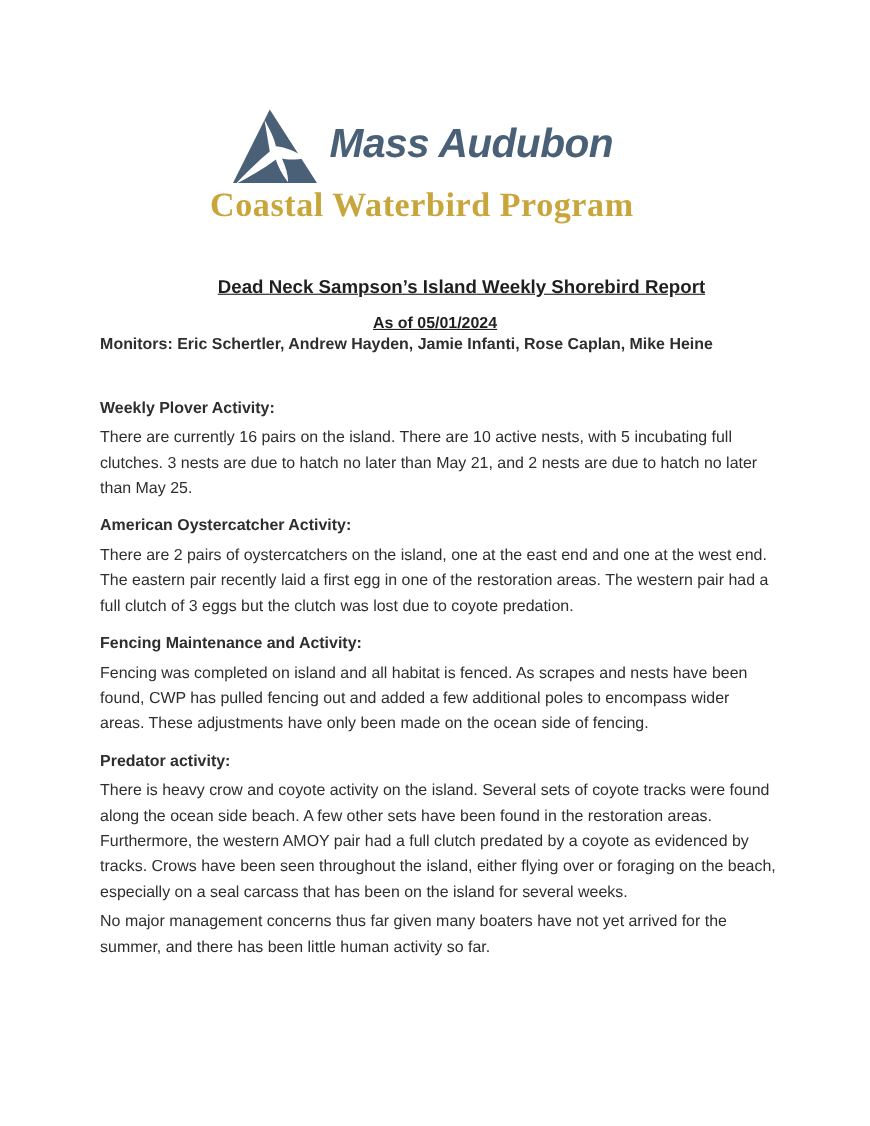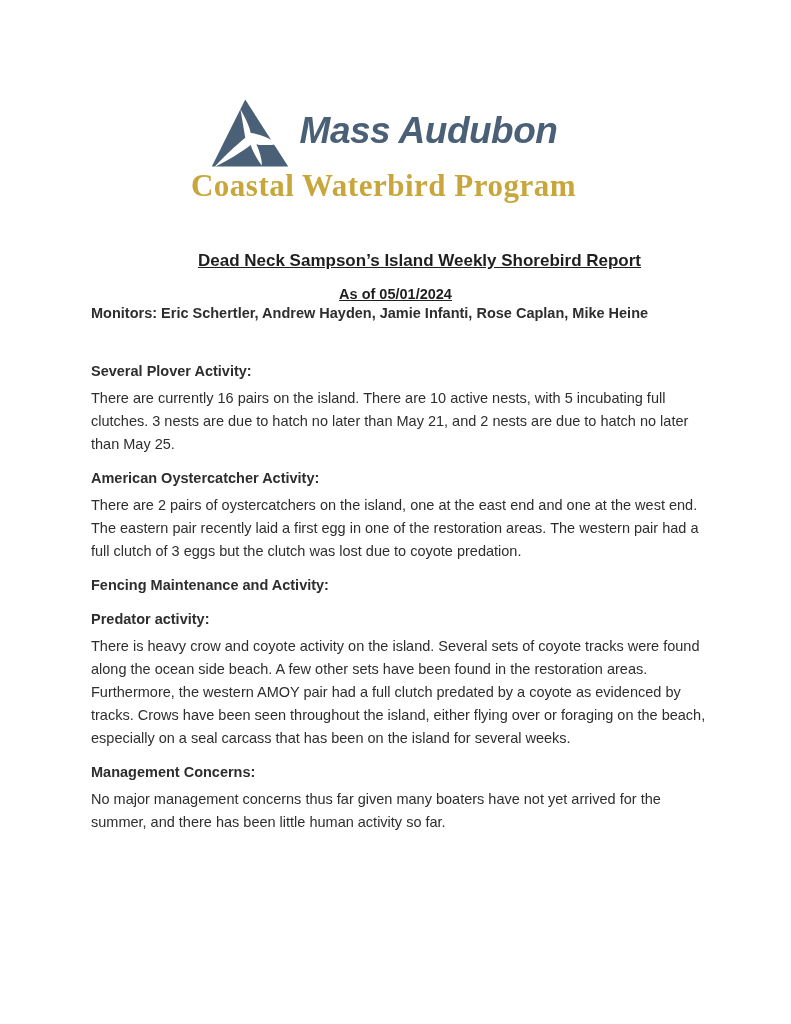--- a/index.html
+++ b/index.html
@@ -115,28 +115,28 @@
     <div class="program-text">Coastal Waterbird Program</div>
   </div>
 
   <div class="doc-title">Dead Neck Sampson’s Island Weekly Shorebird Report</div>
   <div class="doc-asof">As of 05/01/2024</div>
 
   <div class="doc-body">
 
     <p class="monitors">Monitors: Eric Schertler, Andrew Hayden, Jamie Infanti, Rose Caplan, Mike Heine</p>
 
-    <p class="section-heading first">Several Plover Activity:</p>
+    <p class="section-heading first">Weekly Plover Activity:</p>
     <p class="section-body">There are currently 16 pairs on the island. There are 10 active nests, with 5 incubating full clutches. 3 nests are due to hatch no later than May 21, and 2 nests are due to hatch no later than May 25.</p>
 
     <p class="section-heading">American Oystercatcher Activity:</p>
     <p class="section-body">There are 2 pairs of oystercatchers on the island, one at the east end and one at the west end. The eastern pair recently laid a first egg in one of the restoration areas. The western pair had a full clutch of 3 eggs but the clutch was lost due to coyote predation.</p>
 
     <p class="section-heading">Fencing Maintenance and Activity:</p>
+    <p class="section-body">Fencing was completed on island and all habitat is fenced. As scrapes and nests have been found, CWP has pulled fencing out and added a few additional poles to encompass wider areas. These adjustments have only been made on the ocean side of fencing.</p>
 
     <p class="section-heading">Predator activity:</p>
     <p class="section-body">There is heavy crow and coyote activity on the island. Several sets of coyote tracks were found along the ocean side beach. A few other sets have been found in the restoration areas. Furthermore, the western AMOY pair had a full clutch predated by a coyote as evidenced by tracks. Crows have been seen throughout the island, either flying over or foraging on the beach, especially on a seal carcass that has been on the island for several weeks.</p>
 
-    <p class="section-heading">Management Concerns:</p>
     <p class="section-body">No major management concerns thus far given many boaters have not yet arrived for the summer, and there has been little human activity so far.</p>
 
   </div>
 </div>
 
 </body></html>

